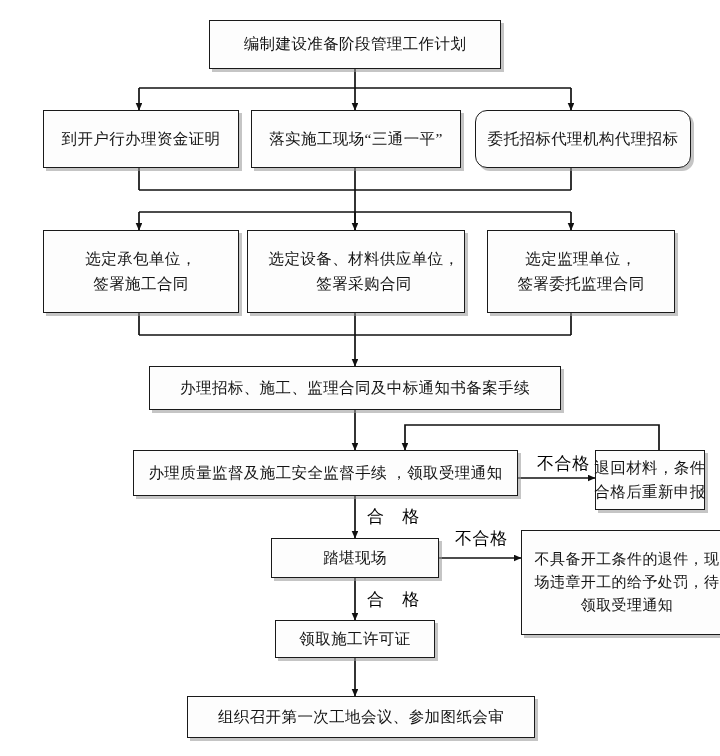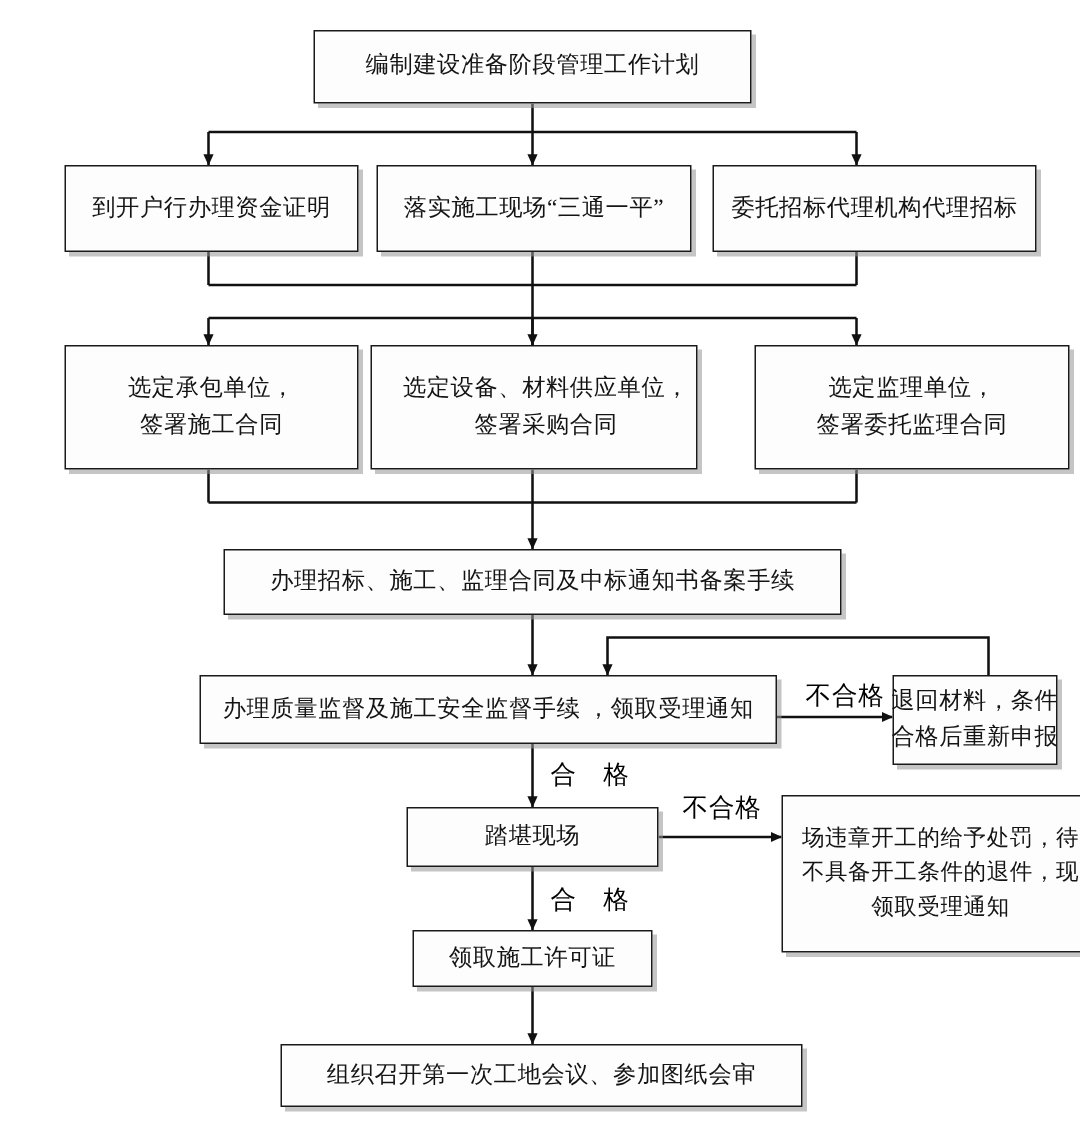--- a/index.html
+++ b/index.html
@@ -109,55 +109,55 @@
   <div class="node" style="left:180px; top:20px; width:292px; height:49px;">
     <span class="line">编制建设准备阶段管理工作计划</span>
   </div>
 
   <div class="node" style="left:14px; top:110px; width:196px; height:58px;">
     <span class="line">到开户行办理资金证明</span>
   </div>
   <div class="node" style="left:222px; top:110px; width:210px; height:58px;">
     <span class="line">落实施工现场“三通一平”</span>
   </div>
-  <div class="node" style="left:446px; top:110px; width:216px; height:58px;">
+  <div class="node" style="left:446px; top:110px; width:216px; height:58px;border-radius:12px;">
     <span class="line">委托招标代理机构代理招标</span>
   </div>
 
   <div class="node" style="left:14px; top:230px; width:196px; height:83px;">
     <span class="line">选定承包单位，</span>
     <span class="line">签署施工合同</span>
   </div>
   <div class="node" style="left:218px; top:230px; width:218px; height:83px;padding-left:16px;">
     <span class="line">选定设备、材料供应单位，</span>
     <span class="line">签署采购合同</span>
   </div>
-  <div class="node" style="left:474px; top:230px; width:210px; height:83px;">
+  <div class="node" style="left:458px; top:230px; width:188px; height:83px;">
     <span class="line">选定监理单位，</span>
     <span class="line">签署委托监理合同</span>
   </div>
 
   <div class="node" style="left:120px; top:366px; width:412px; height:44px;">
     <span class="line">办理招标、施工、监理合同及中标通知书备案手续</span>
   </div>
 
   <div class="node" style="left:104px; top:450px; width:385px; height:46px;">
     <span class="line">办理质量监督及施工安全监督手续 ，领取受理通知</span>
   </div>
   <div class="node" style="left:566px; top:450px; width:110px; height:60px;">
     <span class="line">退回材料，条件</span>
     <span class="line">合格后重新申报</span>
   </div>
 
   <div class="node" style="left:242px; top:538px; width:168px; height:40px;">
     <span class="line">踏堪现场</span>
   </div>
   <div class="node small" style="left:492px; top:530px; width:212px; height:105px;">
+    <span class="line">不具备开工条件的退件，现</span>
     <span class="line">场违章开工的给予处罚，待</span>
-    <span class="line">不具备开工条件的退件，现</span>
     <span class="line">领取受理通知</span>
   </div>
 
   <div class="node" style="left:246px; top:620px; width:160px; height:38px;">
     <span class="line">领取施工许可证</span>
   </div>
 
   <div class="node" style="left:158px; top:696px; width:348px; height:42px;">
     <span class="line">组织召开第一次工地会议、参加图纸会审</span>
   </div>

